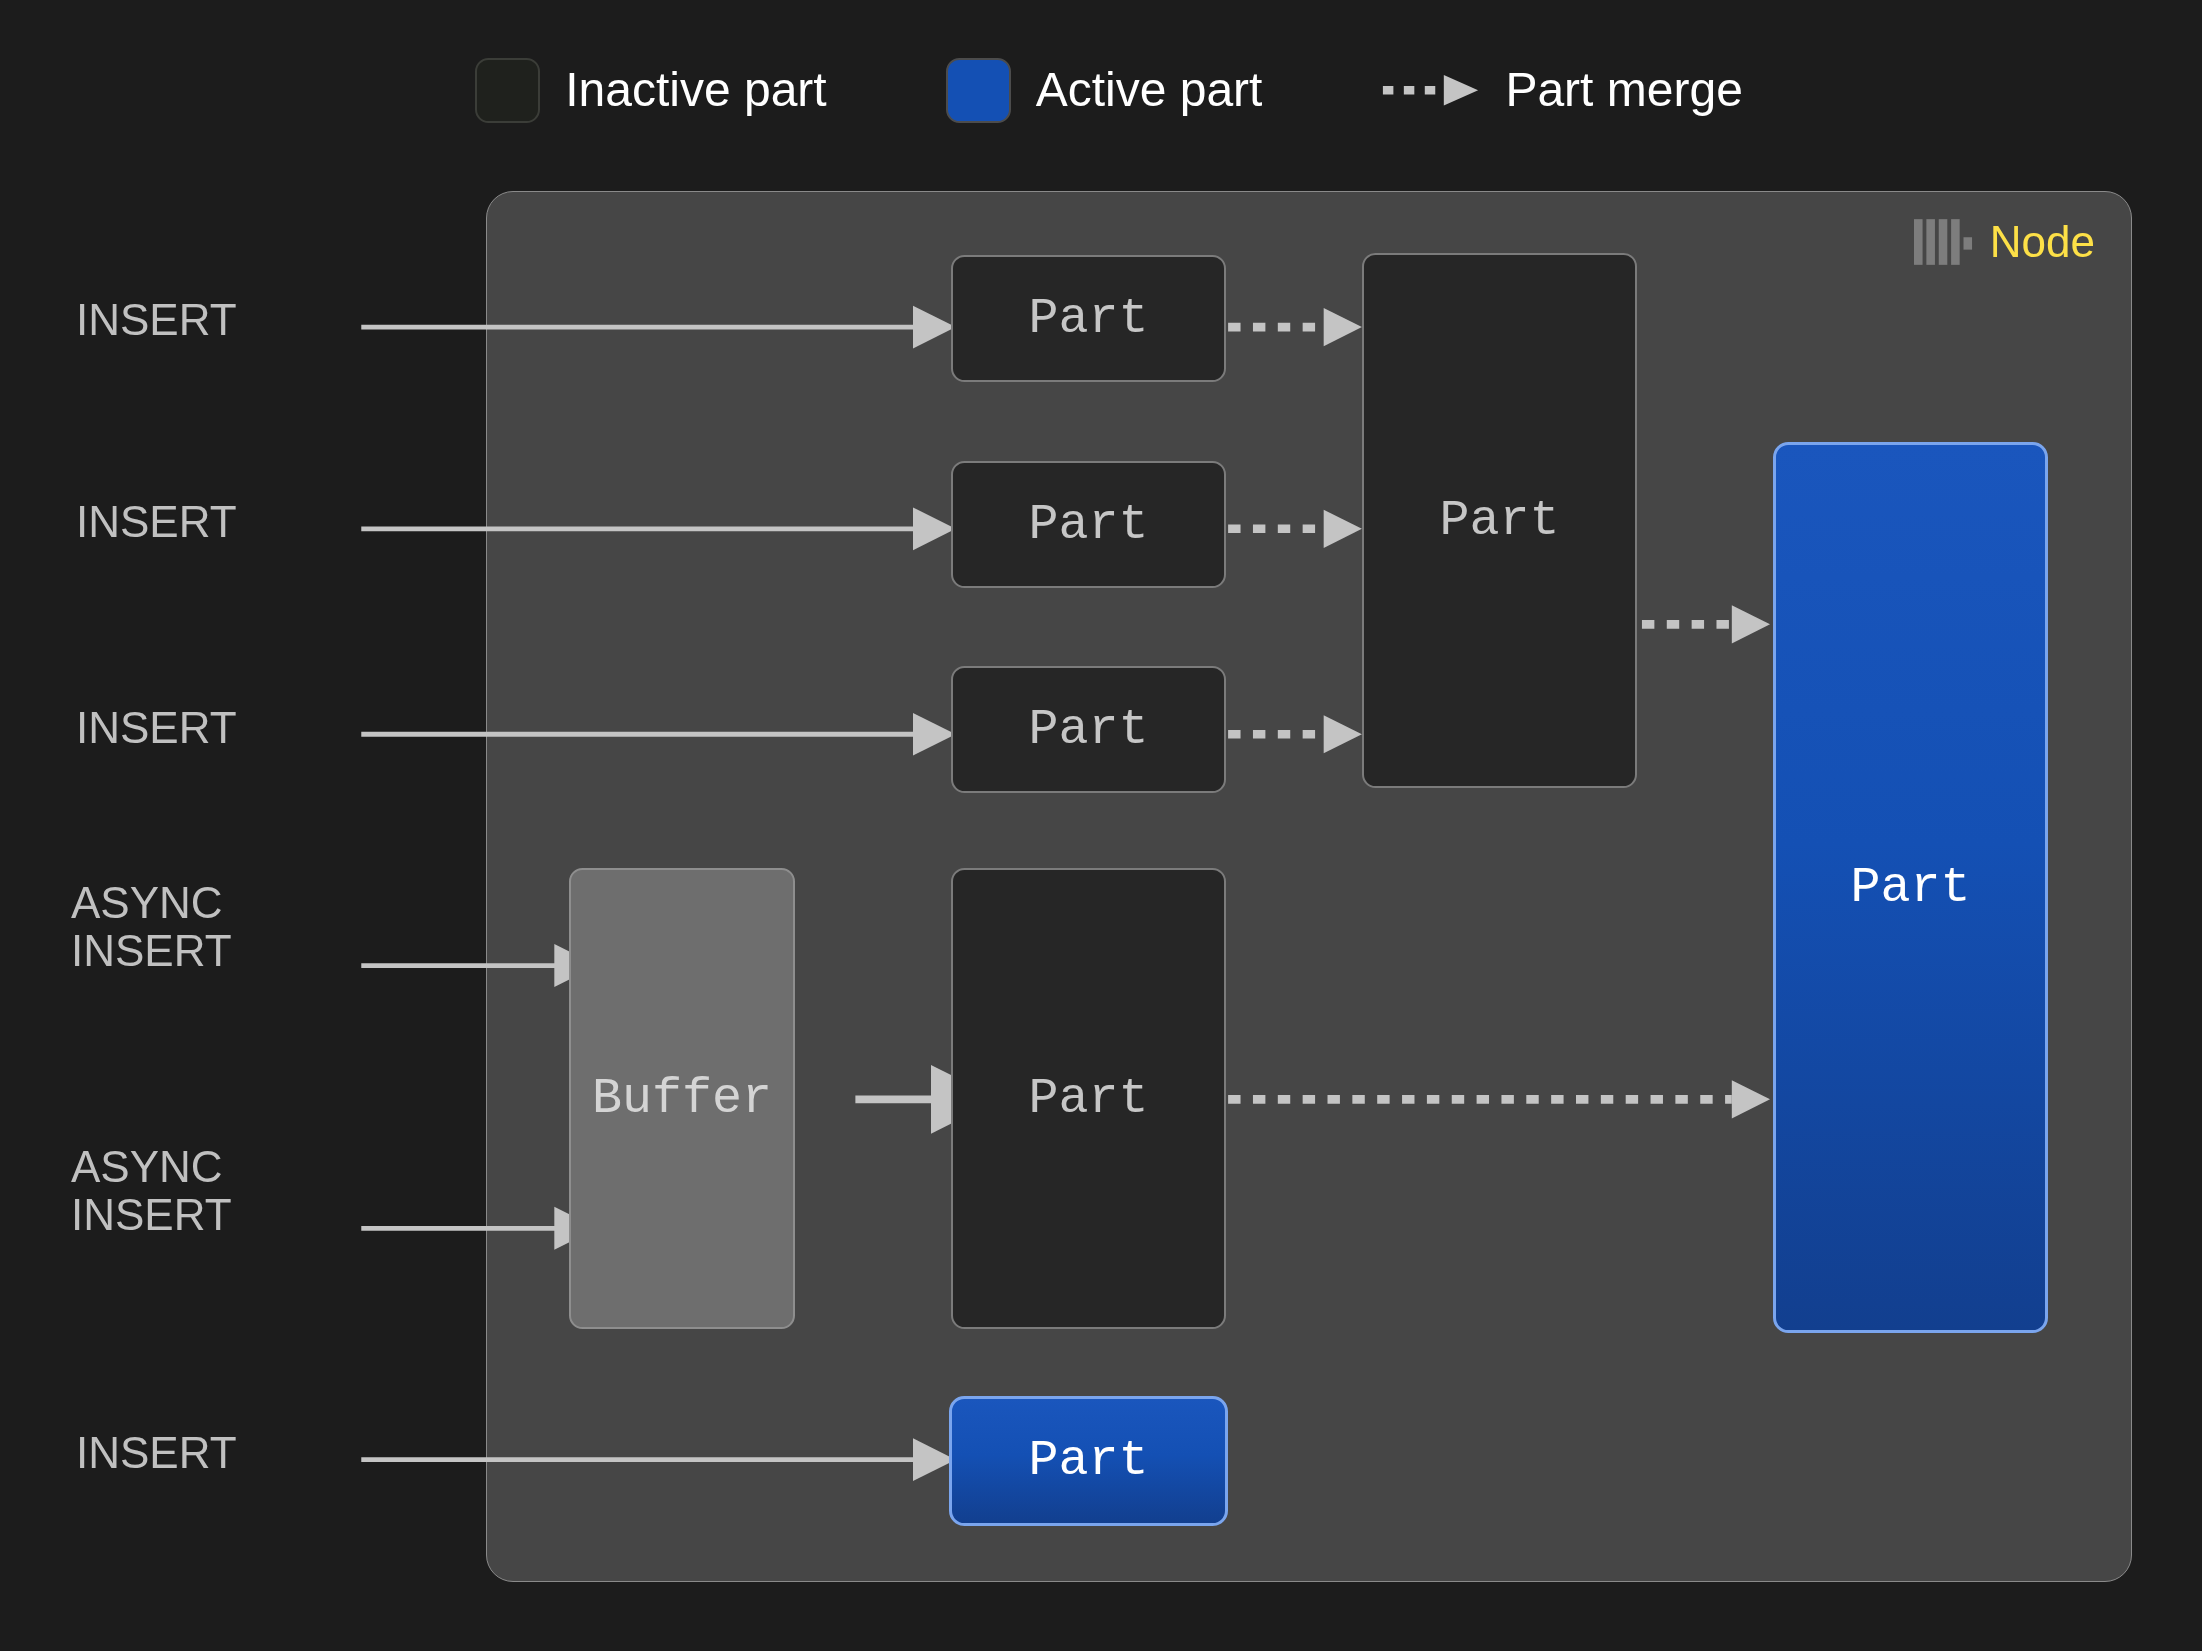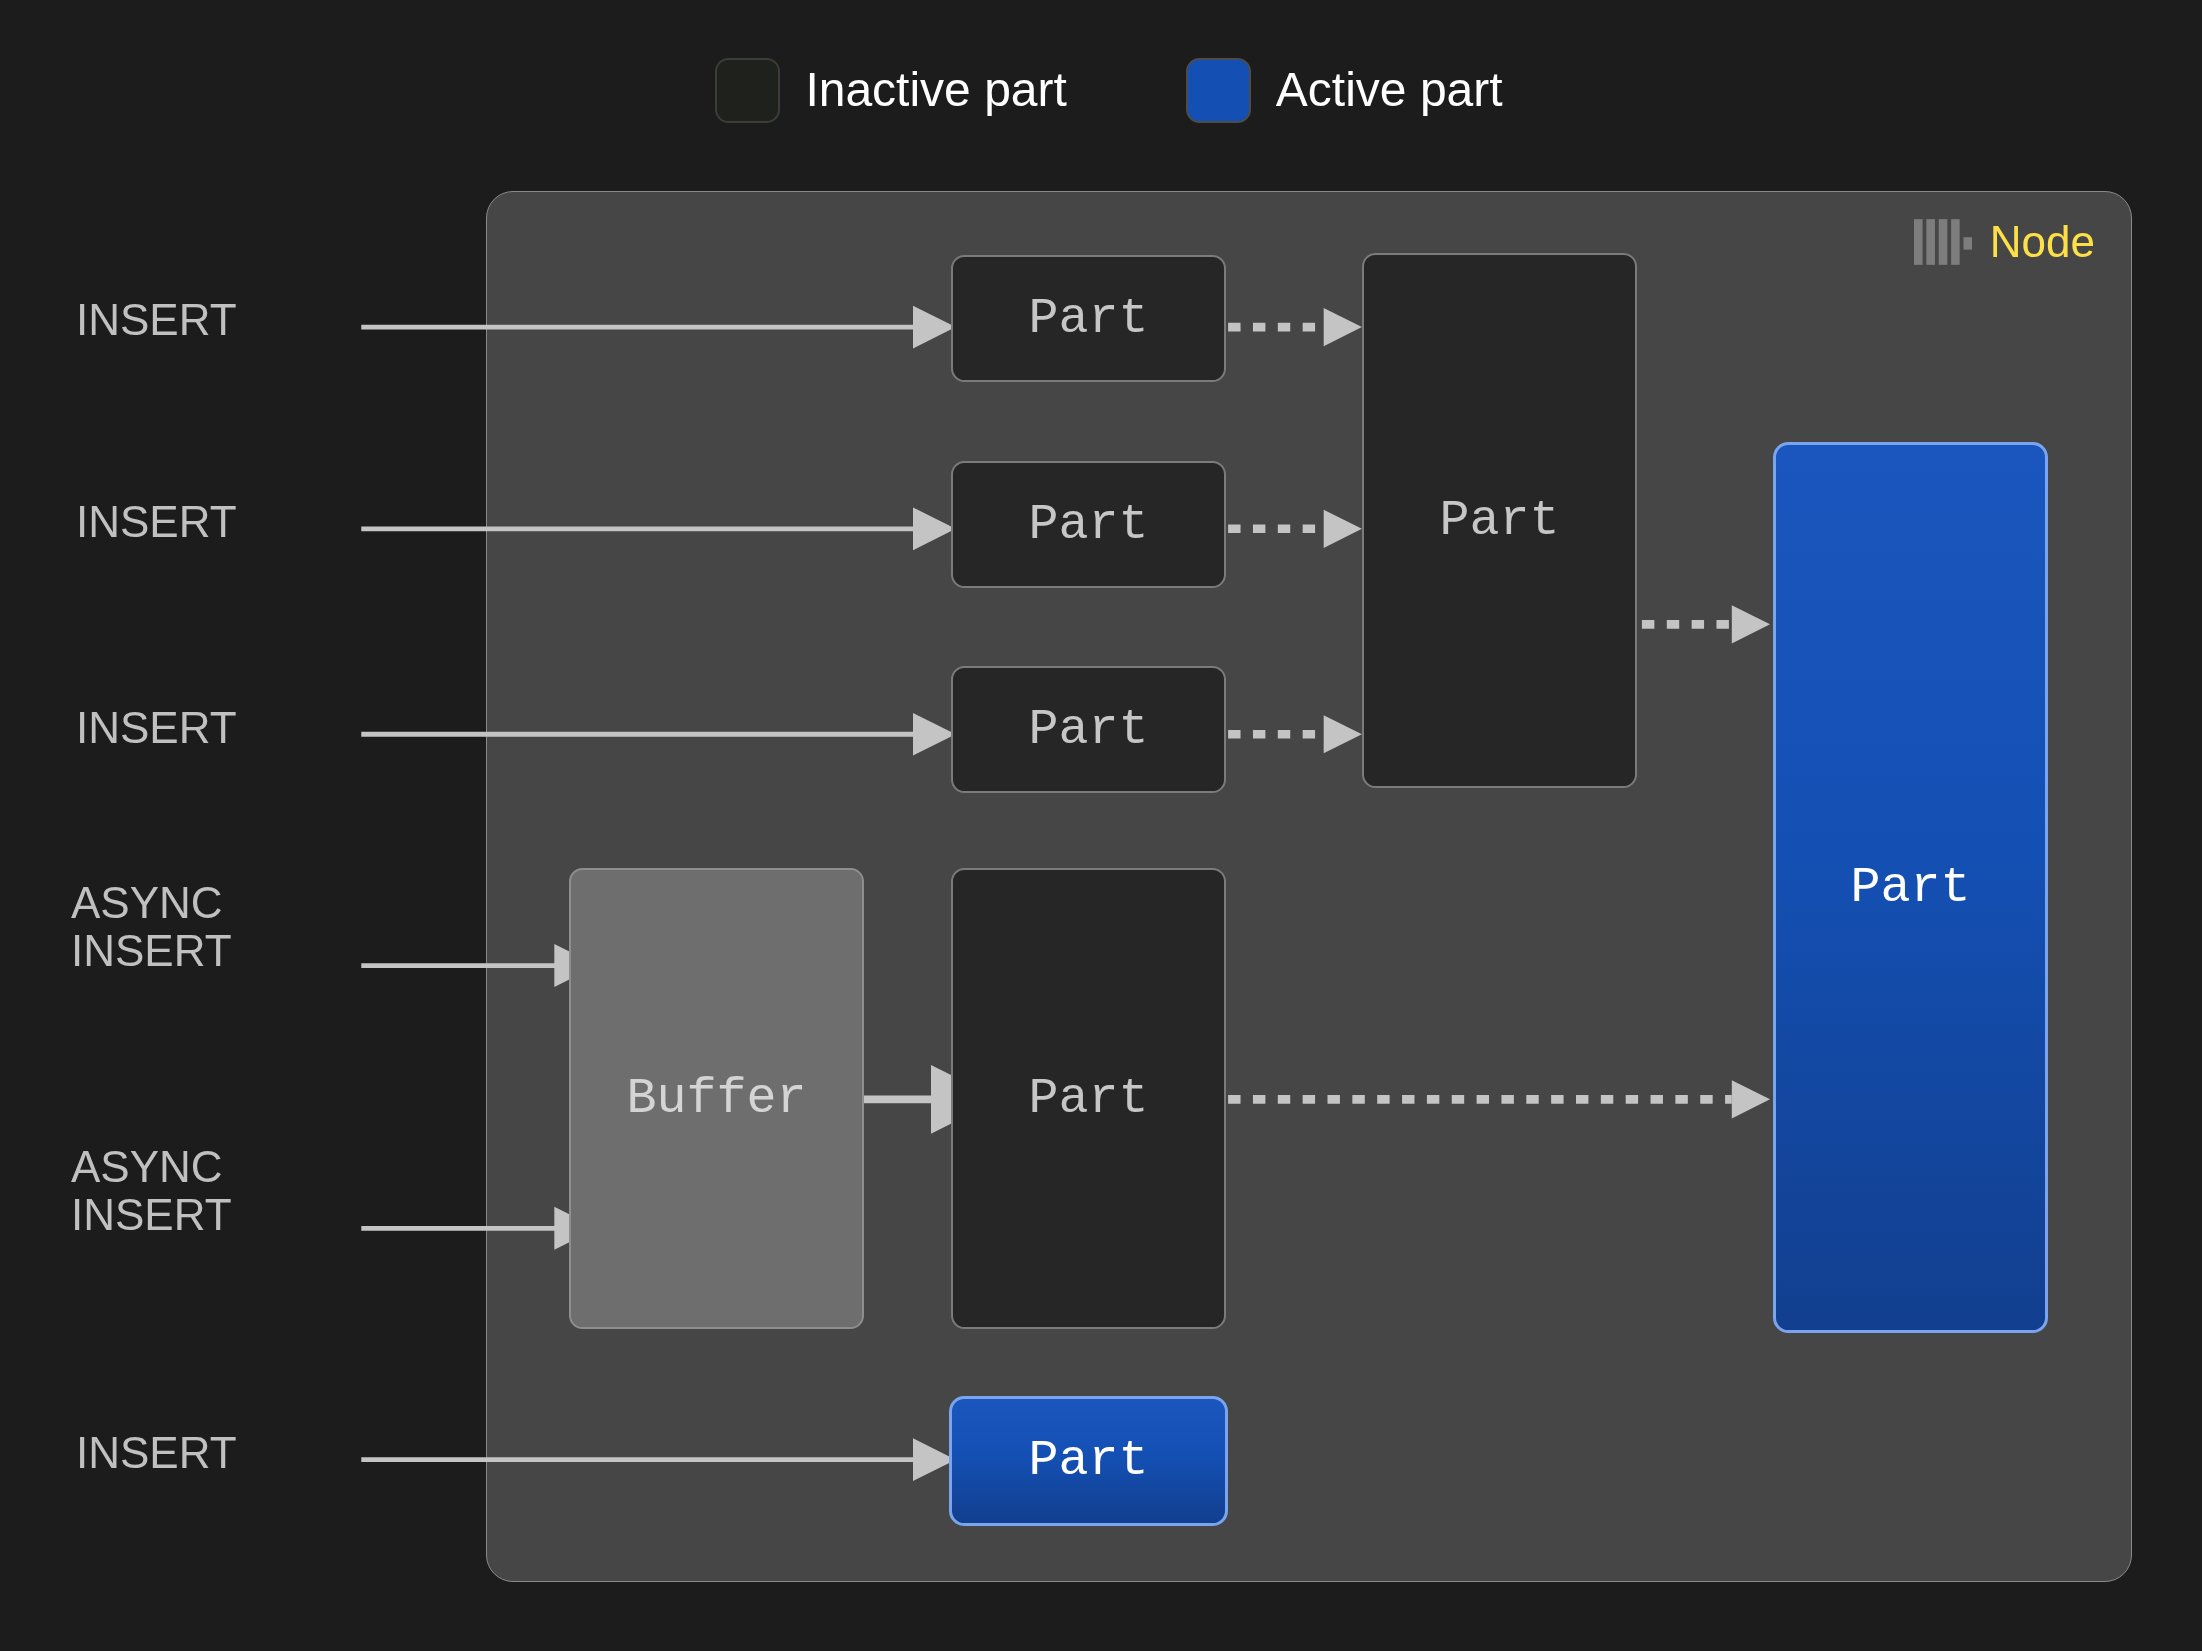--- a/index.html
+++ b/index.html
@@ -149,20 +149,27 @@
   <div class="legend-item">
     <div class="swatch inactive"></div>
     <div class="legend-label">Inactive part</div>
   </div>
 
   <div class="legend-item">
     <div class="swatch active"></div>
     <div class="legend-label">Active part</div>
   </div>
 
+  <div class="legend-item">
+    <svg class="merge-icon" viewBox="0 0 104 34">
+      <line x1="2" y1="17" x2="66" y2="17" stroke="#c4c4c4" stroke-width="9" stroke-dasharray="11 11" stroke-linecap="butt"></line>
+      <polygon points="66,1 102,17 66,33" fill="#c4c4c4"></polygon>
+    </svg>
+    <div class="legend-label">Part merge</div>
+  </div>
 
 </div>
 
 <div id="node-panel">
   <div id="node-badge">
     <svg id="node-logo" width="59" height="46" viewBox="0 0 62 48">
       <rect x="0" y="0" width="9" height="48" fill="#7d7d7d"></rect>
       <rect x="13" y="0" width="9" height="48" fill="#7d7d7d"></rect>
       <rect x="26" y="0" width="9" height="48" fill="#7d7d7d"></rect>
       <rect x="39" y="0" width="9" height="48" fill="#7d7d7d"></rect>
@@ -251,21 +258,21 @@
 </div>
 
 <div class="box inactive" style="left:951px; top:666px; width:275px; height:127px;">
   <span class="box-label">Part</span>
 </div>
 
 <div class="box inactive" style="left:1362px; top:253px; width:275px; height:535px;">
   <span class="box-label">Part</span>
 </div>
 
-<div class="box buffer" style="left:569px; top:868px; width:295px; height:461px;">
+<div class="box buffer" style="left:569px; top:868px; width:226px; height:461px;">
   <span class="box-label">Buffer</span>
 </div>
 
 <div class="box inactive" style="left:951px; top:868px; width:275px; height:461px;">
   <span class="box-label">Part</span>
 </div>
 
 <div class="box active" style="left:1773px; top:442px; width:275px; height:891px; border-radius:15.3px;">
   <span class="box-label">Part</span>
 </div>

